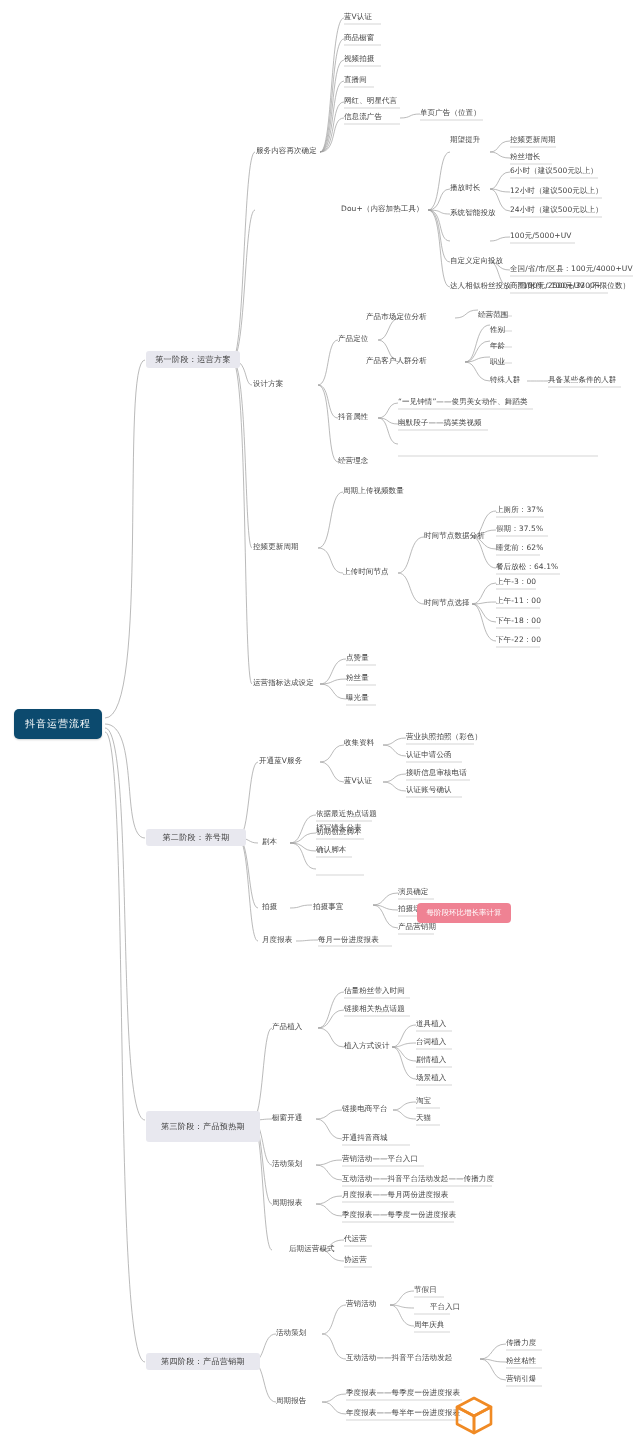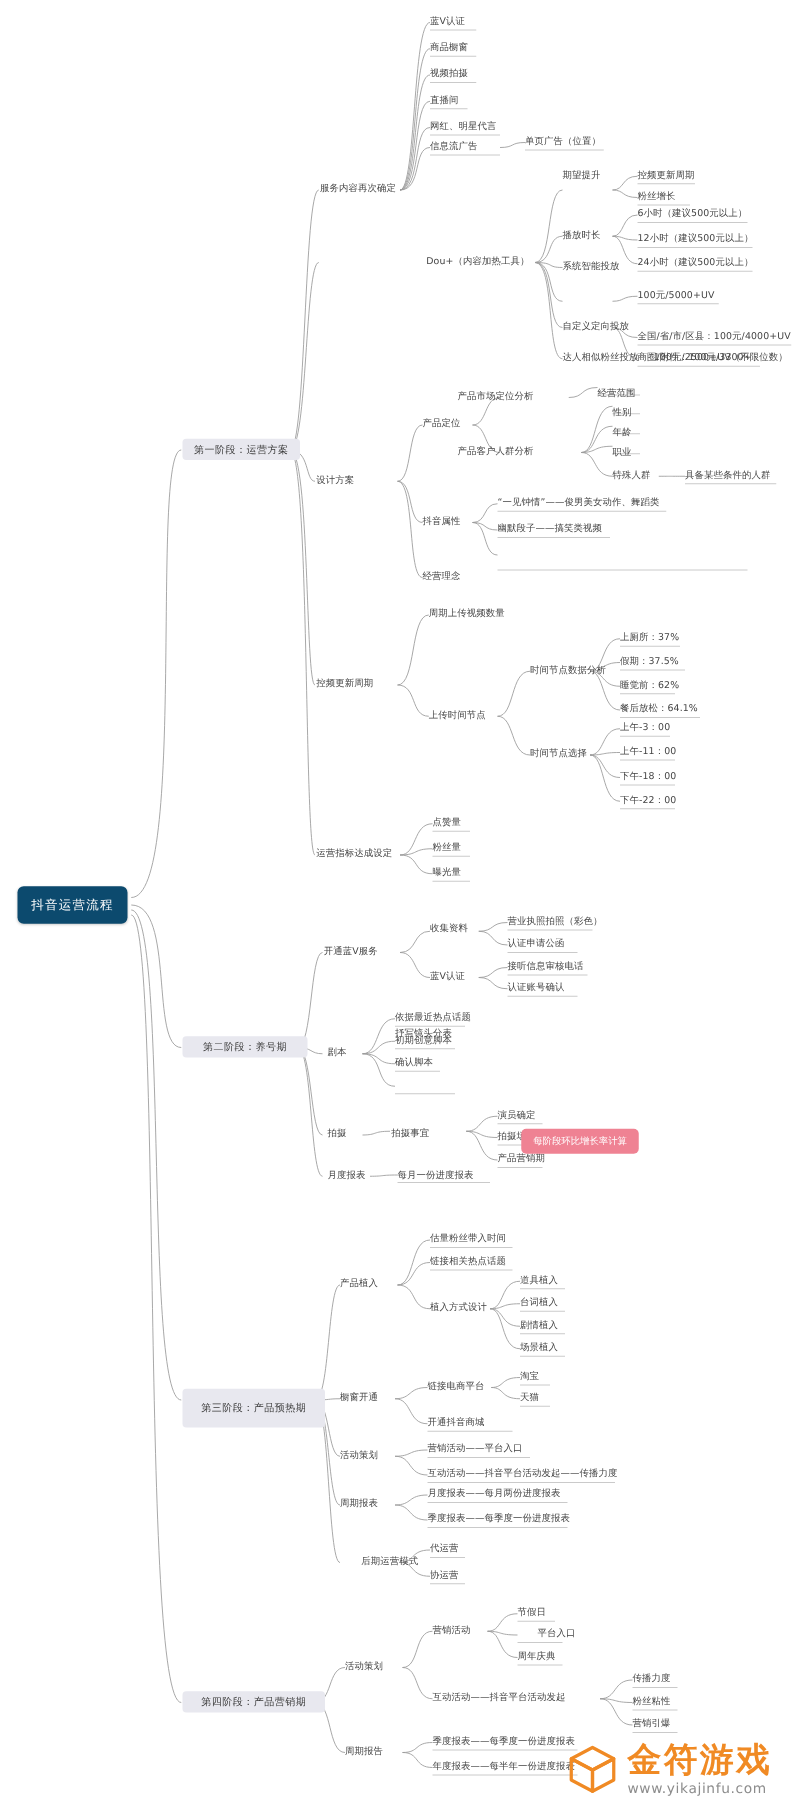--- a/index.html
+++ b/index.html
@@ -444,19 +444,15 @@
   <div class="node" style="left:276px;top:1396px;">周期报告</div>
   <div class="node" style="left:346px;top:1388px;">季度报表——每季度一份进度报表</div>
   <div class="node" style="left:346px;top:1408px;">年度报表——每半年一份进度报表</div>
 
   <div class="wm" style="left:452px;top:1393px;">
     <svg width="44" height="44" viewBox="0 0 44 44">
       <polygon points="22,5 39,14 22,23 5,14" fill="none" stroke="#f08a24" stroke-width="2.6" stroke-linejoin="round"></polygon>
       <polygon points="5,14 22,23 22,40 5,31" fill="none" stroke="#f08a24" stroke-width="2.6" stroke-linejoin="round"></polygon>
       <polygon points="39,14 39,31 22,40 22,23" fill="none" stroke="#f08a24" stroke-width="2.6" stroke-linejoin="round"></polygon>
     </svg>
-    <div class="wm-text">
-      <div class="wm-title">金符游戏</div>
-      <div class="wm-url">www.yikajinfu.com</div>
-    </div>
   </div>
 
 </div>
 
 </body></html>

